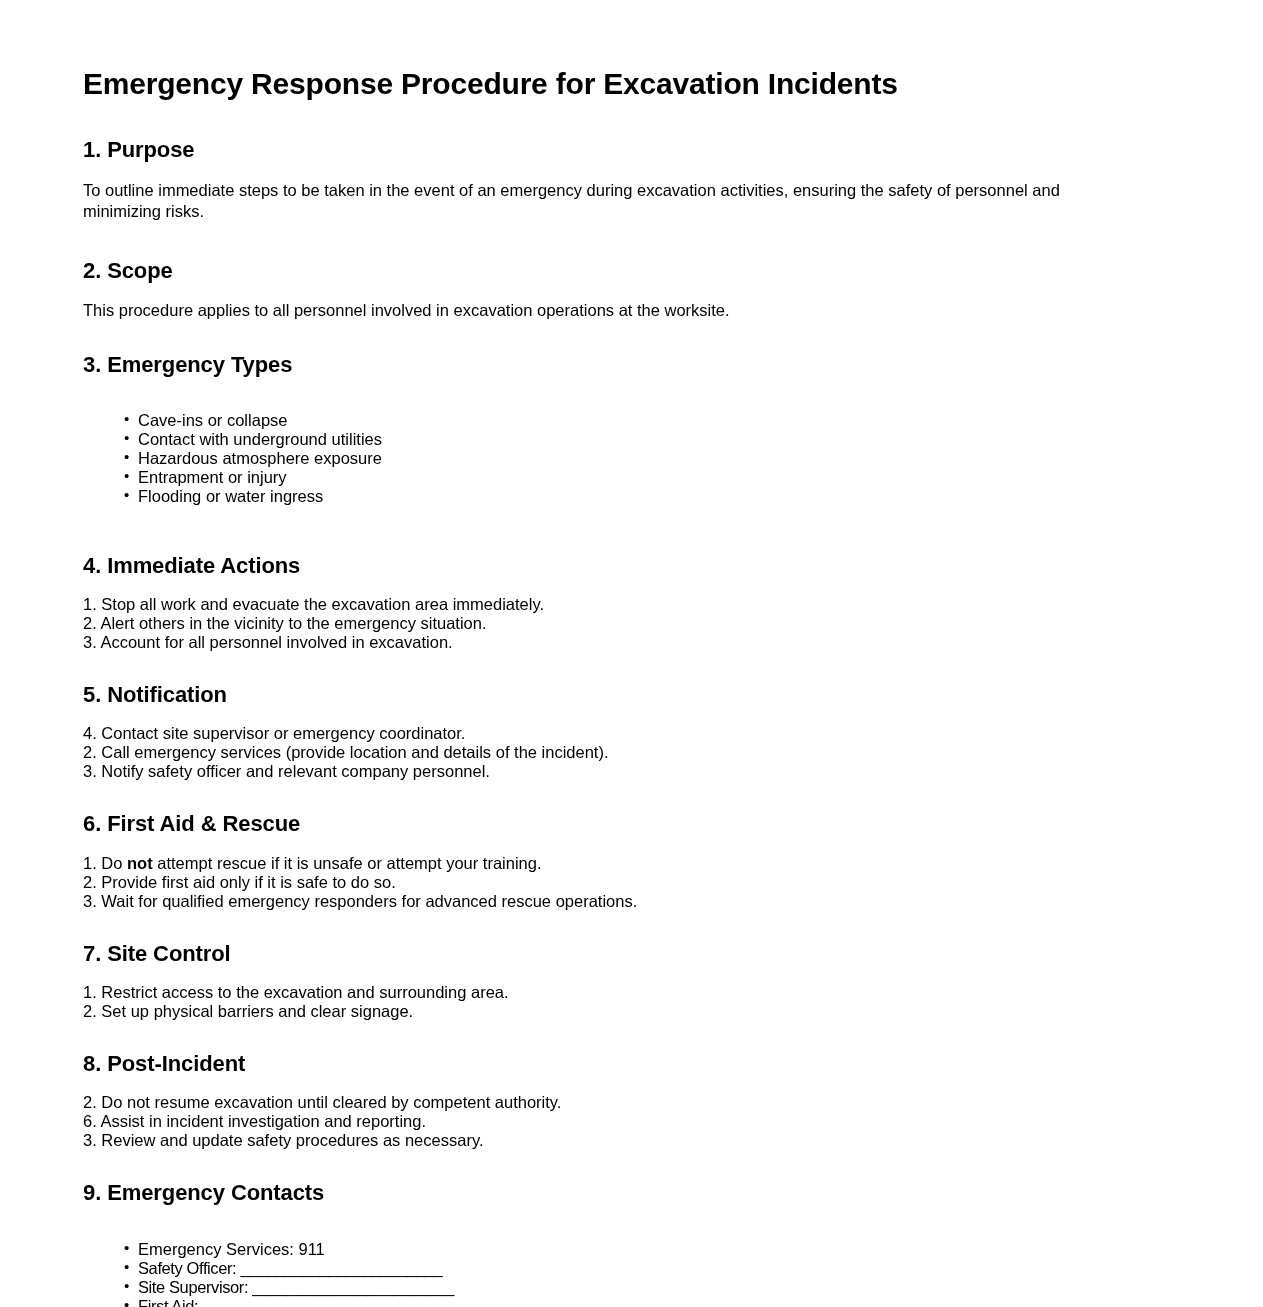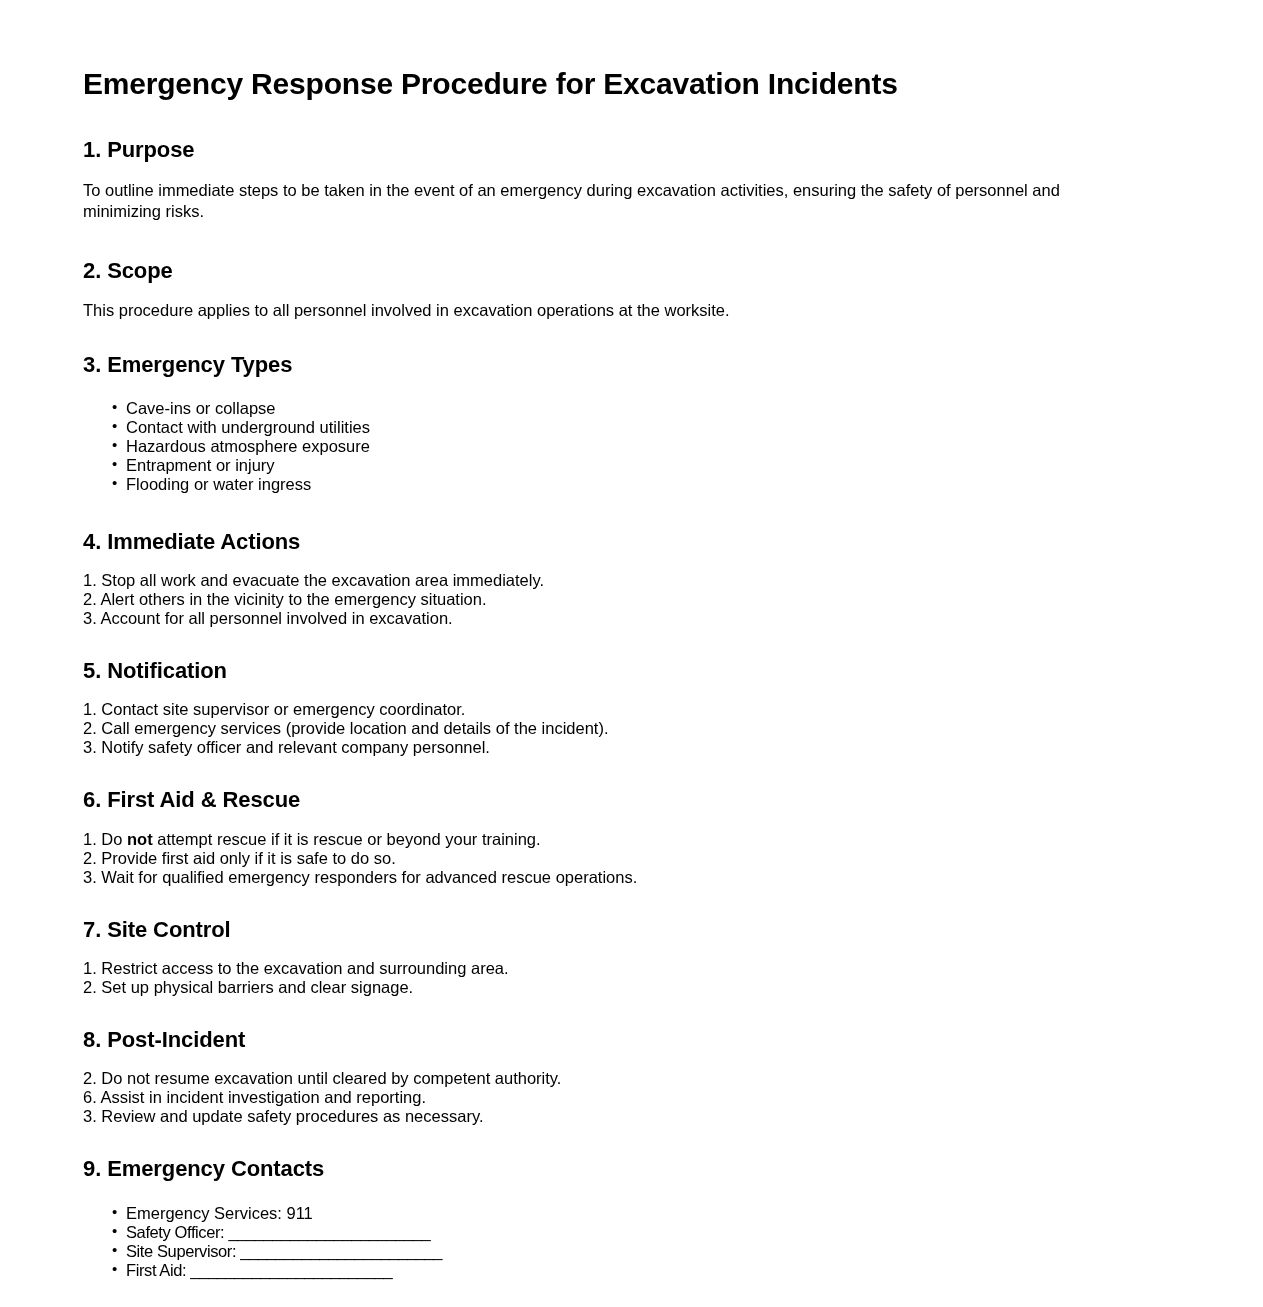--- a/index.html
+++ b/index.html
@@ -53,21 +53,21 @@
 
   
   p.body-text {
     font-size: 16.5px;
     line-height: 1.28;
     margin: 0;
   }
 
   
   ul.bullet-list {
-    margin: 5px;
+    margin: 17px;
     padding: 0 0 0 24px;
     list-style: none;
   }
   ul.bullet-list > li {
     font-size: 16.5px;
     line-height: 1.15;
     position: relative;
     padding-left: 14px;
     white-space: pre;
   }
@@ -141,33 +141,33 @@
       <li>3. Account for all personnel involved in excavation.</li>
     </ol>
   </section>
 
   <div class="sec-gap-md"></div>
 
   <section class="section">
     <h2 class="section-heading">5. Notification</h2>
     <div class="sec-gap-sm"></div>
     <ol class="num-lines">
-      <li>1. Contact site supervisor or emergency coordinator.</li>
+      <li>4. Contact site supervisor or emergency coordinator.</li>
       <li>2. Call emergency services (provide location and details of the incident).</li>
       <li>3. Notify safety officer and relevant company personnel.</li>
     </ol>
   </section>
 
   <div class="sec-gap-md"></div>
 
   <section class="section">
     <h2 class="section-heading">6. First Aid &amp; Rescue</h2>
     <div class="sec-gap-sm"></div>
     <ol class="num-lines">
-        <li><span>1. Do </span><span class="em-bold">not</span><span> attempt rescue if it is rescue or beyond your training.</span></li>
+        <li><span>1. Do </span><span class="em-bold">not</span><span> attempt rescue if it is unsafe or attempt your training.</span></li>
         <li><span>2. Provide first aid only if it is safe to do so.</span></li>
         <li><span>3. Wait for qualified emergency responders for advanced rescue operations.</span></li>
     </ol>
   </section>
 
   <div class="sec-gap-md"></div>
 
   <section class="section">
     <h2 class="section-heading">7. Site Control</h2>
     <div class="sec-gap-sm"></div>

